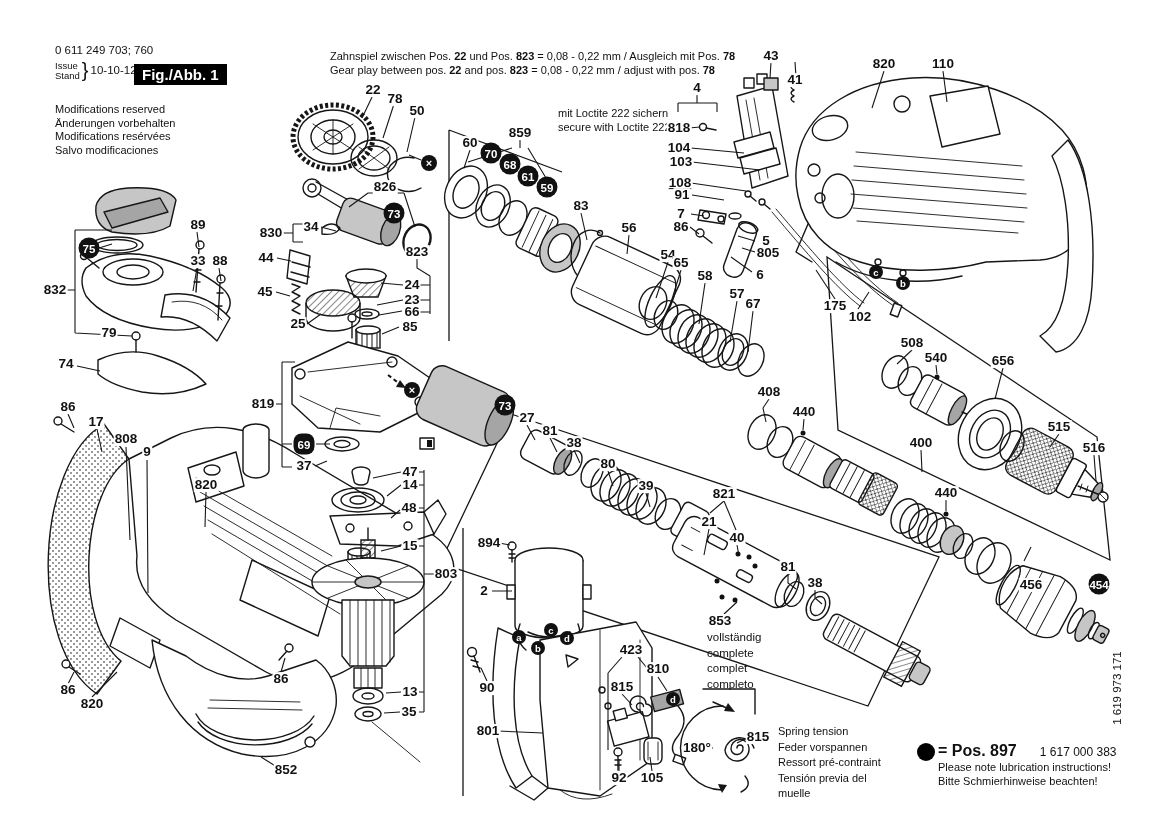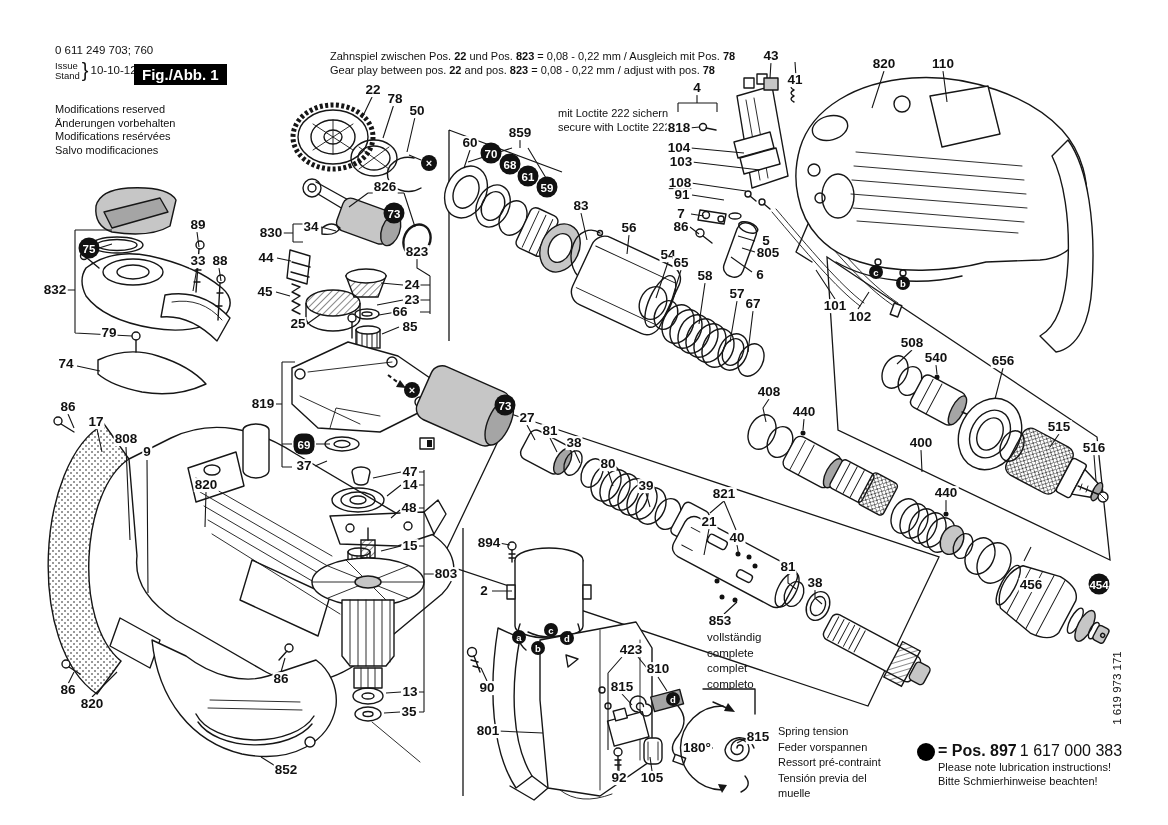--- a/index.html
+++ b/index.html
@@ -511,21 +511,21 @@
   <div>vollständig</div>
   <div>complete</div>
   <div>complet</div>
   <div>completo</div>
 </div>
 
 <div class="legend-dot"></div>
 <div class="note" style="left:938px;top:744px;line-height:14.5px">
   <div>
     <span style="font-weight:bold;font-size:16px">= Pos. 897</span>
-    <span style="margin-left:0;font-size:16px">1 617 000 383</span>
+    <span style="margin-left:20px;font-size:12px">1 617 000 383</span>
   </div>
   <div>Please note lubrication instructions!</div>
   <div>Bitte Schmierhinweise beachten!</div>
 </div>
 
 <div class="vtext">1 619 973 171</div>
 
 <div class="lbl" style="left: 373px; top: 90px;">22</div>
     <div class="lbl" style="left: 395px; top: 99px;">78</div>
     <div class="lbl" style="left: 417px; top: 111px;">50</div>
@@ -533,21 +533,21 @@
     <div class="lbl" style="left: 520px; top: 133px;">859</div>
     <div class="lbl" style="left: 385px; top: 187px;">826</div>
     <div class="lbl" style="left: 271px; top: 233px;">830</div>
     <div class="lbl" style="left: 311px; top: 227px;">34</div>
     <div class="lbl" style="left: 266px; top: 258px;">44</div>
     <div class="lbl" style="left: 265px; top: 292px;">45</div>
     <div class="lbl" style="left: 298px; top: 324px;">25</div>
     <div class="lbl" style="left: 417px; top: 252px;">823</div>
     <div class="lbl" style="left: 412px; top: 285px;">24</div>
     <div class="lbl" style="left: 412px; top: 300px;">23</div>
-    <div class="lbl" style="left: 400px; top: 312px; text-align: center;">66</div>
+    <div class="lbl" style="left: 412px; top: 312px; text-align: center;">66</div>
     <div class="lbl" style="left: 410px; top: 327px;">85</div>
     <div class="lbl" style="left: 198px; top: 225px;">89</div>
     <div class="lbl" style="left: 198px; top: 261px;">33</div>
     <div class="lbl" style="left: 220px; top: 261px;">88</div>
     <div class="lbl" style="left: 55px; top: 290px;">832</div>
     <div class="lbl" style="left: 89px; top: 333px; margin-left: 20px;">79</div>
     <div class="lbl" style="left: 66px; top: 364px;">74</div>
     <div class="lbl" style="left: 68px; top: 407px;">86</div>
     <div class="lbl" style="left: 96px; top: 422px;">17</div>
     <div class="lbl" style="left: 126px; top: 439px;">808</div>
@@ -590,21 +590,21 @@
     <div class="lbl" style="left: 679px; top: 128px;">818</div>
     <div class="lbl" style="left: 679px; top: 148px;">104</div>
     <div class="lbl" style="left: 681px; top: 162px;">103</div>
     <div class="lbl" style="left: 680px; top: 183px; text-decoration: underline;">108</div>
     <div class="lbl" style="left: 682px; top: 195px;">91</div>
     <div class="lbl" style="left: 697px; top: 88px;">4</div>
     <div class="lbl" style="left: 771px; top: 56px;">43</div>
     <div class="lbl" style="left: 795px; top: 52px; margin-top: 28px;">41</div>
     <div class="lbl" style="left: 884px; top: 64px;">820</div>
     <div class="lbl" style="left: 943px; top: 64px;">110</div>
-    <div class="lbl" style="left: 835px; top: 306px;">101</div>
+    <div class="lbl" style="left: 835px; top: 306px;">175</div>
     <div class="lbl" style="left: 860px; top: 317px;">102</div>
     <div class="lbl" style="left: 912px; top: 343px;">508</div>
     <div class="lbl" style="left: 936px; top: 358px;">540</div>
     <div class="lbl" style="left: 1003px; top: 361px;">656</div>
     <div class="lbl" style="left: 1059px; top: 427px;">515</div>
     <div class="lbl" style="left: 1094px; top: 448px;">516</div>
     <div class="lbl" style="left: 769px; top: 392px;">408</div>
     <div class="lbl" style="left: 804px; top: 412px;">440</div>
     <div class="lbl" style="left: 921px; top: 443px;">400</div>
     <div class="lbl" style="left: 946px; top: 493px;">440</div>

